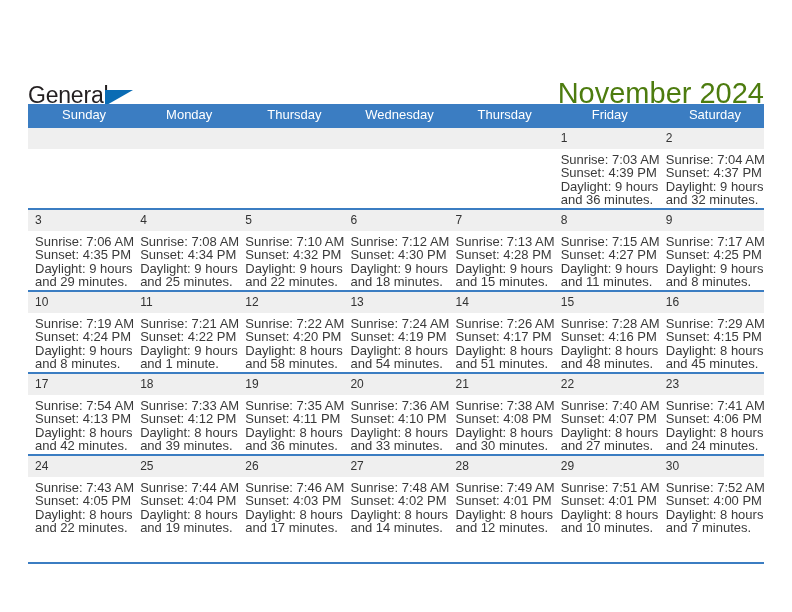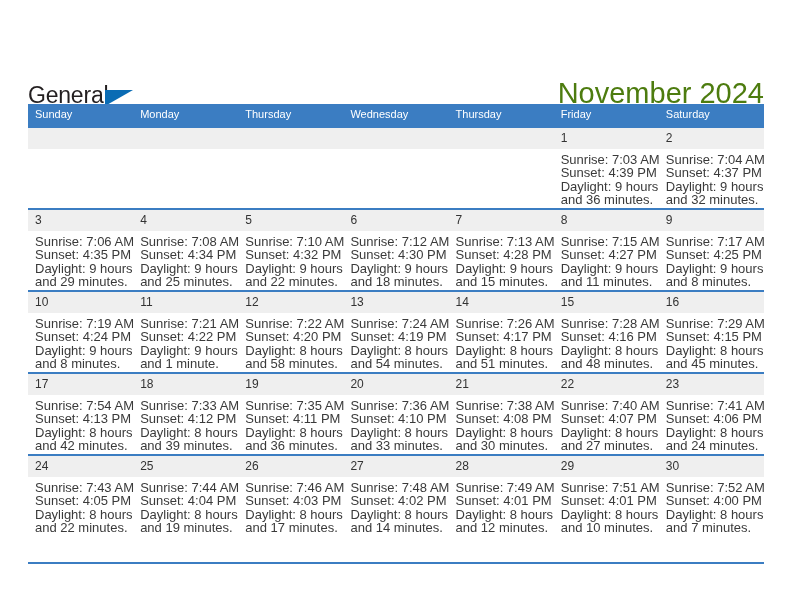--- a/index.html
+++ b/index.html
@@ -96,23 +96,23 @@
     position: absolute;
     left: 28px;
     top: 104px;
     width: 736px;
     border-collapse: collapse;
     table-layout: fixed;
   }
   .calendar th {
     background: #3b7dc2;
     color: #ffffff;
-    font-size: 11px;
+    font-size: 13px;
     font-weight: normal;
-    text-align: left;
+    text-align: center;
     padding: 4px 0 5px 7px;
     height: 11px;
     line-height: 13px;
   }
   .calendar td {
     vertical-align: top;
     width: 105.14px;
     height: 80px;
     padding: 0;
     border-top: 2px solid #3b7dc2;

